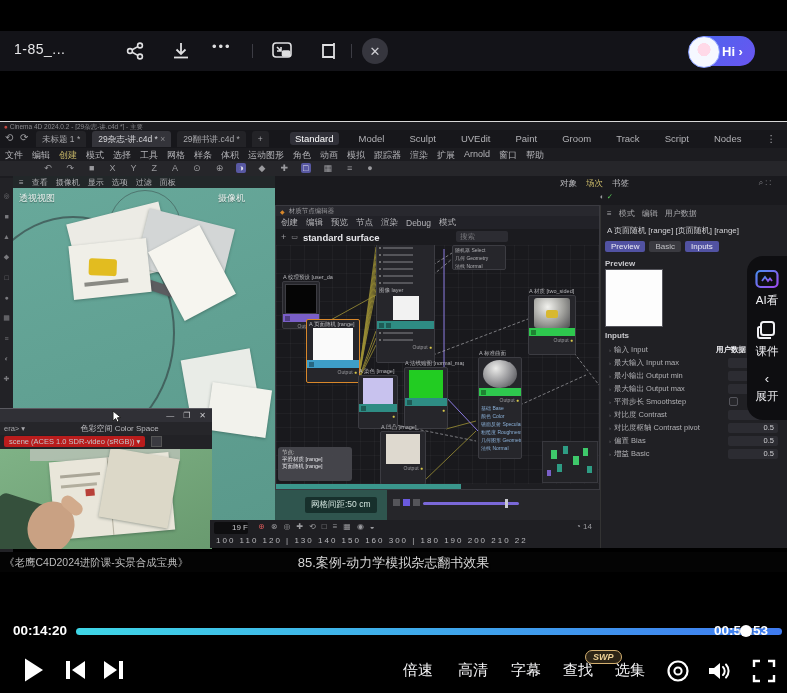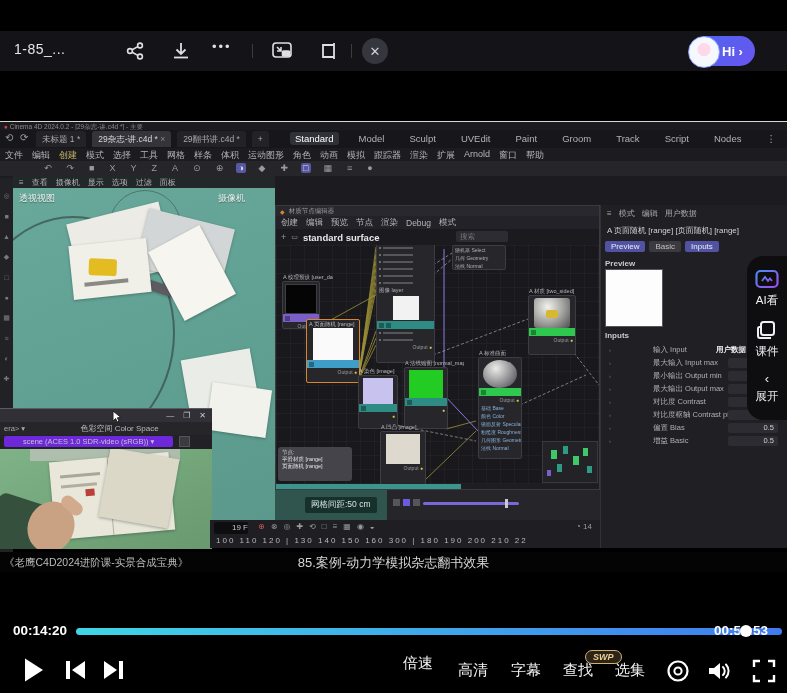--- a/index.html
+++ b/index.html
@@ -58,21 +58,21 @@
   .nfoot{font-size:5px;color:#9a9a9e;text-align:right;padding:1px 2px;}
   .dotY{color:#d8c84a;}
   .tinyrow{height:7px;display:flex;align-items:center;gap:2px;padding:0 2px;}
   .tinyrow b{width:2px;height:2px;border-radius:50%;background:#888;}
   .tinyrow s{width:30px;height:2px;background:#55555a;text-decoration:none;}
   
   .objstrip{left:275px;top:54px;width:512px;height:29px;background:#1a1a1e;}
   .attr{left:600px;top:83px;width:187px;height:343px;background:#202024;border-left:1px solid #333;box-sizing:border-box;}
   .attr-tabs span{font-size:8px;padding:1px 6px;border-radius:2px;background:#3a3a40;color:#c0c0c4;margin-right:4px;}
   .attr-tabs span.active{background:#5152a2;color:#ecectc;color:#ececf4;}
-  .arow{position:relative;height:13px;display:flex;align-items:center;font-size:7.5px;color:#b0b0b4;padding-left:8px;gap:39px;}
+  .arow{position:relative;height:13px;display:flex;align-items:center;font-size:7.5px;color:#b0b0b4;padding-left:8px;}
   .arow .val{position:absolute;right:10px;width:50px;height:10px;background:#2c2c32;border-radius:2px;
     color:#d0d0d4;text-align:right;padding-right:4px;line-height:10px;box-sizing:border-box;}
   .arow.dropdown .val{background:none;font-weight:bold;color:#ececf0;width:62px;text-align:left;}
   .arow.checkbox .val{width:9px;height:9px;background:#26262a;border:1px solid #55555c;right:50px;}
   .chev{color:#707076;font-size:6px;margin-right:3px;}
   
   .sidetools{left:747px;top:256px;width:40px;height:164px;background:#0e0e11;border-radius:16px 0 0 16px;
     display:flex;flex-direction:column;align-items:center;padding-top:12px;box-sizing:border-box;gap:3px;color:#f0f0f4;}
   .sidetools .lab{font-size:11.5px;}
   
@@ -265,21 +265,21 @@
     <div class="rv-bar">
       <span>—</span>
       <span>❐</span>
       <span>✕</span>
     </div>
     <div class="rv-row">
       <span>era&gt; ▾</span>
       <span style="margin:0 auto;color:#b8b8bc;font-size:8px;">色彩空间 Color Space</span>
     </div>
     <div class="rv-row" style="background:#222226;">
-      <span style="background:#6d28d9;border-radius:2px;padding:1px 19px;color:#c4c4c8;">scene (ACES 1.0 SDR-video (sRGB)) ▾</span>
+      <span style="background:#b91c1c;border-radius:2px;padding:1px 5px;color:#c4c4c8;">scene (ACES 1.0 SDR-video (sRGB)) ▾</span>
       <span style="width:9px;height:9px;background:#3a3a40;border:1px solid #555;display:inline-block;"></span>
     </div>
 
     <div class="abs" style="left:0;top:40px;width:212px;height:100px;background:linear-gradient(155deg,#7fb286,#699a6f);overflow:hidden;">
       <div class="abs" style="left:30px;top:0;width:150px;height:12px;background:#c4c6c0;opacity:.7;"></div>
       <div class="page" style="left:52px;top:8px;width:120px;height:78px;background:#e9e6da;transform:rotate(-5deg);">
         <div class="abs" style="left:58px;top:0;width:1px;height:78px;background:#b5b1a1;"></div>
         <div class="abs" style="left:10px;top:14px;width:40px;height:3px;background:#aaa698;"></div>
         <div class="abs" style="left:10px;top:24px;width:36px;height:3px;background:#b2ae9e;"></div>
         <div class="abs" style="left:34px;top:30px;width:9px;height:7px;background:#b84038;"></div>
@@ -290,20 +290,30 @@
       <div class="abs" style="left:60px;top:50px;width:24px;height:13px;background:#d2ab8c;border-radius:7px;transform:rotate(40deg);"></div>
     </div>
 
     <div class="abs" style="left:112px;top:1px;">
       <svg width="11" height="13" viewBox="0 0 11 13">
           <path d="M1 1l0 10 2.6-2.4 1.6 3.4 1.8-.8-1.6-3.4 3.6-.3z" fill="#fff" stroke="#222" stroke-width="1"></path>
         </svg>
     </div>
   </div>
 
+  <div class="abs objstrip">
+    <div class="abs flex" style="left:285px;top:2px;gap:9px;font-size:8.5px;">
+
+    <span style="color:#b8b8bc;">对象</span>
+        <span style="color: rgb(200, 184, 104);" class="accent">场次</span>
+        <span style="color:#b8b8bc;">书签</span>
+      </div>
+    <span class="abs" style="right:16px;top:2px;font-size:8px;color:#9a9a9e;">⌕ ⸬</span>
+    <span class="abs" style="left:325px;top:16px;font-size:7.5px;color:#9a9a9e;">◐ <span style="color:#58c858;">✓</span></span>
+  </div>
 
   <div class="abs nodeed">
     <div class="abs flex" style="left:0;top:0;width:100%;height:10px;background:#28282e;gap:4px;padding-left:4px;box-sizing:border-box;">
       <span style="color:#d8872a;font-size:6px;">◆</span>
       <span style="font-size:6.5px;color:#9a9a9e;">材质节点编辑器</span>
     </div>
     <div class="abs flex" style="left:0;top:10px;width:100%;height:13px;background:#222228;gap:8px;padding-left:5px;box-sizing:border-box;font-size:8.5px;">
 
     <span>创建</span>
         <span>编辑</span>
@@ -547,20 +557,25 @@
         </div>
         <div class="arow">
           <span class="chev">›</span>
           <span>最小输出 Output min</span>
           <span class="val">1</span>
         </div>
         <div class="arow">
           <span class="chev">›</span>
           <span>最大输出 Output max</span>
           <span class="val">0</span>
+        </div>
+        <div class="arow checkbox">
+          <span class="chev">›</span>
+          <span>平滑步长 Smoothstep</span>
+          <span class="val"></span>
         </div>
         <div class="arow">
           <span class="chev">›</span>
           <span>对比度 Contrast</span>
           <span class="val">1</span>
         </div>
         <div class="arow">
           <span class="chev">›</span>
           <span>对比度枢轴 Contrast pivot</span>
           <span class="val">0.5</span>
@@ -622,21 +637,21 @@
         <rect x="1" y="0" width="4" height="18" fill="#fff"></rect>
         <path d="M20 0 L7 9 L20 18 Z" fill="#fff"></path>
       </svg>
   </div>
   <div class="abs" style="left:103px;top:13px;">
     <svg width="21" height="18" viewBox="0 0 21 18">
         <path d="M1 0 L14 9 L1 18 Z" fill="#fff"></path>
         <rect x="16" y="0" width="4" height="18" fill="#fff"></rect>
       </svg>
   </div>
-  <span class="abs ctl-label" style="left:403px;top:6px;">倍速</span>
+  <span class="abs ctl-label" style="left:403px;top:13px;">倍速</span>
   <span class="abs ctl-label" style="left:458px;top:13px;">高清</span>
   <span class="abs ctl-label" style="left:511px;top:13px;">字幕</span>
   <span class="abs ctl-label" style="left:563px;top:13px;">查找</span>
   <span class="abs ctl-label" style="left:615px;top:13px;">选集</span>
   <div class="abs" style="left:666px;top:11px;">
     <svg width="24" height="24" viewBox="0 0 24 24">
         <g stroke="#fff" fill="none">
           <circle cx="12" cy="12" r="9.5" stroke-width="2.2"></circle>
           <circle cx="12" cy="12" r="3.6" stroke-width="2"></circle>
         </g>

